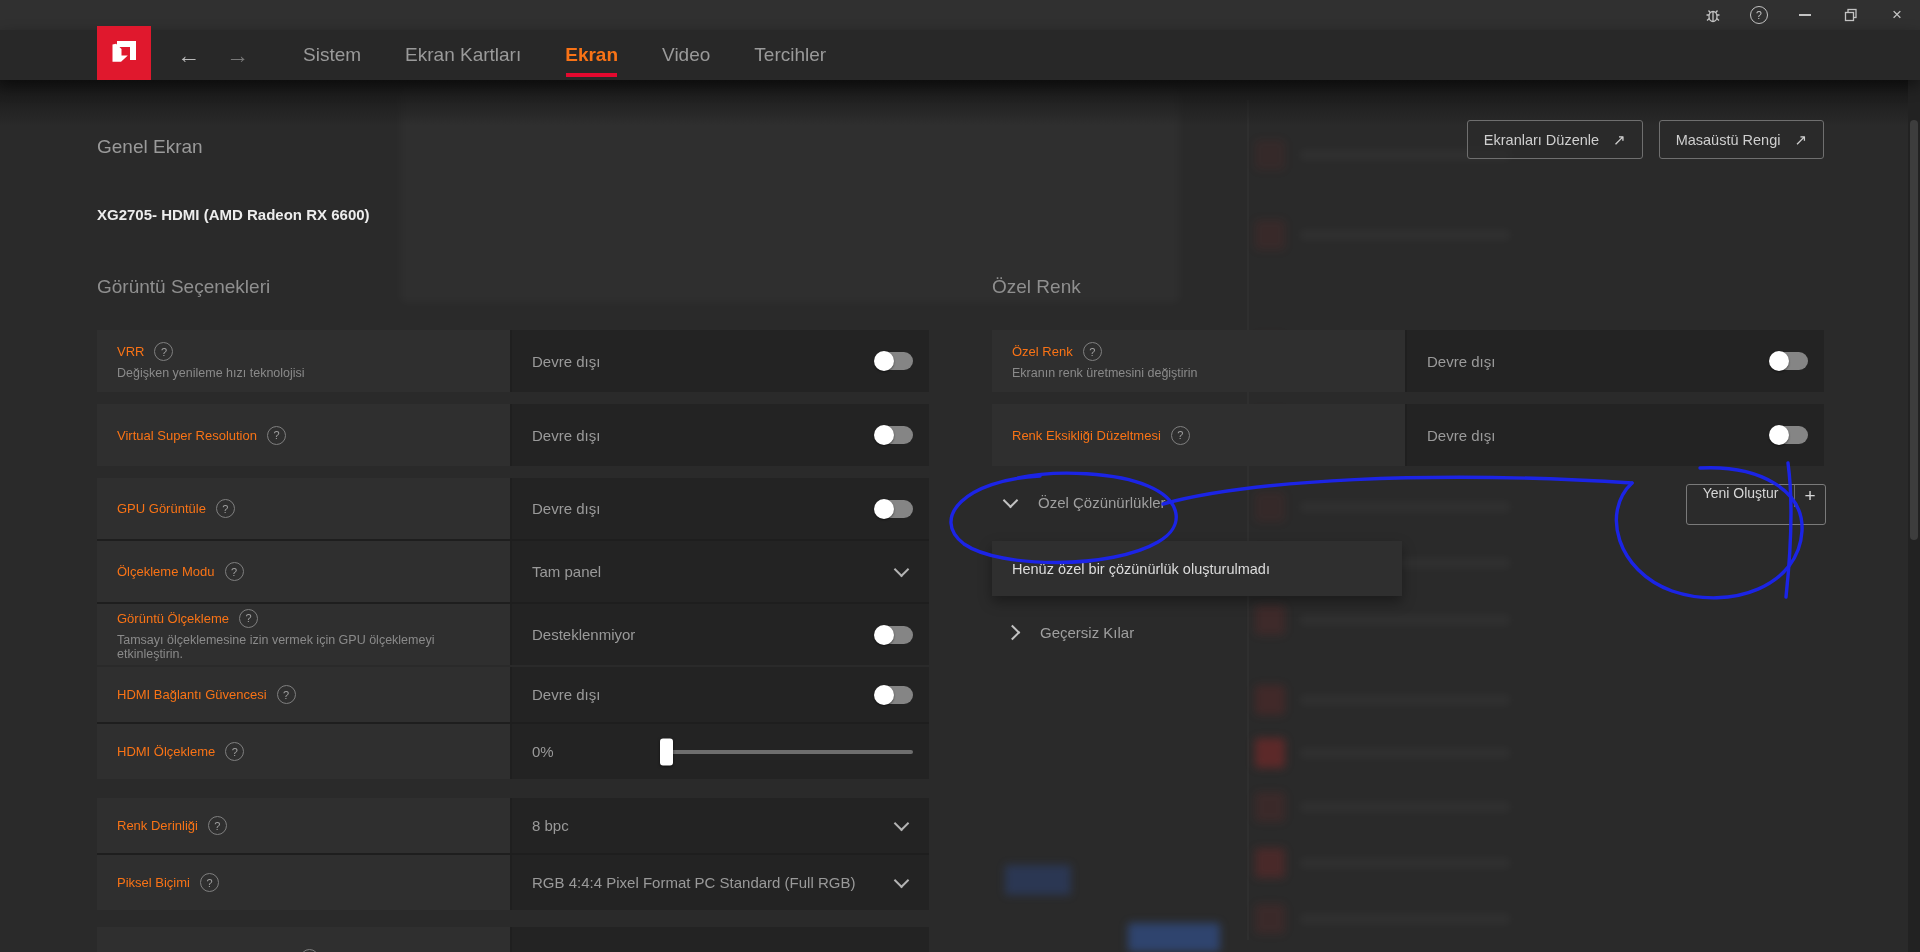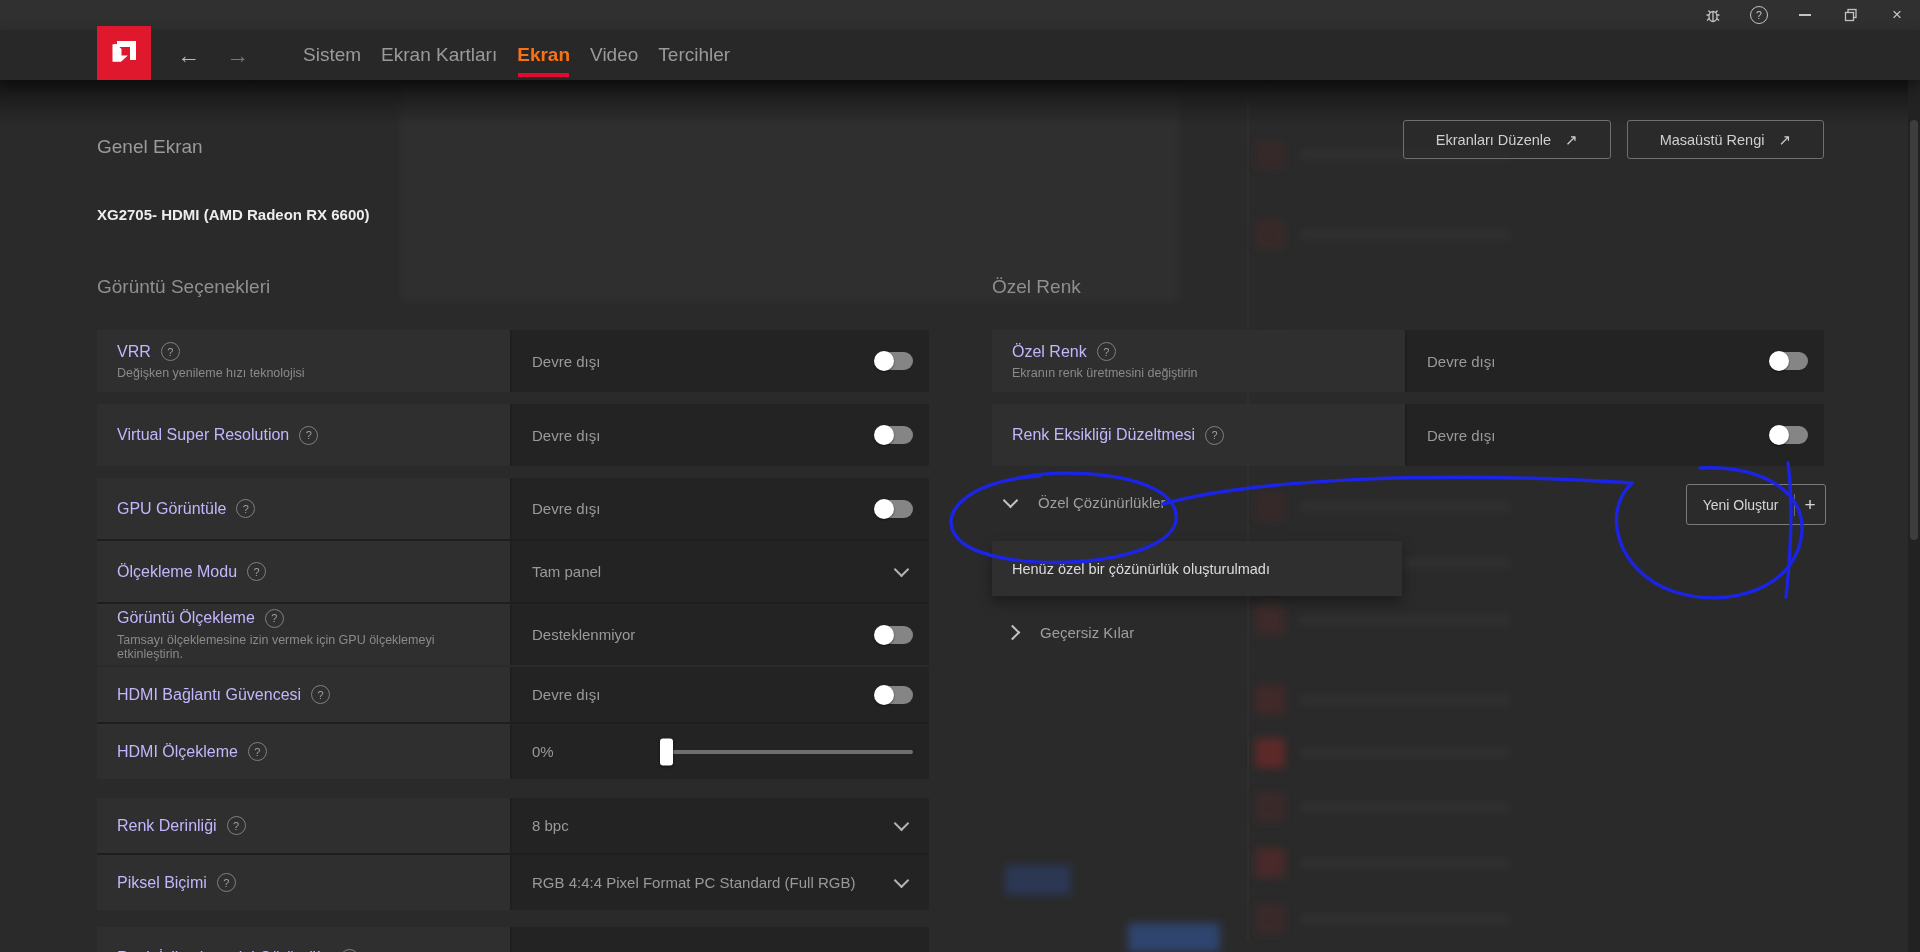--- a/index.html
+++ b/index.html
@@ -16,21 +16,21 @@
   .min-line{width:12px;height:2px;background:#c3c3c3;}
 
   
   .navbar{height:50px;background:#282828;display:flex;align-items:center;position:relative;z-index:5;
           box-shadow:0 6px 14px rgba(0,0,0,.45);}
   .amd-logo{width:54px;height:54px;background:#e0182d;margin-left:97px;margin-top:-4px;
             display:flex;align-items:center;justify-content:center;flex:0 0 auto;}
   .nav-arrow{font-size:23px;margin-left:26px;cursor:pointer;line-height:1;}
   .nav-arrow.back{color:#b9b9b9;}
   .nav-arrow.fwd{color:#787878;}
-  .tabs{display:flex;margin-left:54px;gap:20px;height:50px;align-items:flex-start;}
+  .tabs{display:flex;margin-left:54px;gap:44px;height:50px;align-items:flex-start;}
   .tab{font-size:19px;color:#9a9a9a;cursor:pointer;position:relative;height:50px;display:flex;align-items:center;}
   .tab.active{color:#f97316;font-weight:bold;}
   .tab.active:after{content:"";position:absolute;left:1px;right:1px;bottom:3px;height:4px;background:#e4092f;}
   .nav-right{margin-left:auto;display:flex;align-items:center;margin-right:50px;gap:26px;}
   .searchbox{width:200px;height:34px;background:#1f1f1f;border:1px solid #585858;display:flex;align-items:center;}
   .searchbox input{flex:1;background:transparent;border:none;outline:none;color:#cfcfcf;
                    font-size:14px;padding:0 8px 0 14px;font-family:inherit;}
   .searchbox input::placeholder{color:#8f8f8f;}
   .search-glyph{margin-right:10px;display:flex;}
   .star-glyph{font-size:24px;color:#aeaeae;cursor:pointer;line-height:1;}
@@ -42,33 +42,33 @@
             background:linear-gradient(#161616,rgba(34,34,34,0));pointer-events:none;}
 
   
   .ghost{position:absolute;filter:blur(4px);pointer-events:none;}
 
   .page-title{position:absolute;left:97px;top:56px;font-size:19px;color:#9a9a9a;}
   .display-name{position:absolute;left:97px;top:126px;font-size:15px;font-weight:bold;color:#ededed;}
 
   .top-actions{position:absolute;top:40px;right:96px;display:flex;gap:16px;}
   .action-btn{height:37px;border:1px solid #6f6f6f;border-radius:3px;background:rgba(43,43,43,.65);
-              display:flex;align-items:center;padding:0 32px;gap:14px;font-size:14.5px;color:#cfcfcf;cursor:pointer;}
+              display:flex;align-items:center;padding:0 16px;gap:14px;font-size:14.5px;color:#cfcfcf;cursor:pointer;}
   .ext-arrow{font-size:15px;color:#cfcfcf;}
 
   .section-title{position:absolute;top:196px;font-size:19px;color:#8f8f8f;}
 
   .col{position:absolute;top:250px;width:832px;}
   .row-group{overflow:hidden;}
   .srow{display:flex;background:#232323;}
   .srow + .srow{border-top:2px solid #1e1e1e;}
   .srow .cell-label{width:415px;background:#2f2f2f;display:flex;flex-direction:column;justify-content:center;
                     padding-left:20px;box-sizing:border-box;border-right:2px solid #1f1f1f;}
   .label-line{display:flex;align-items:center;gap:10px;}
-  .label-line .lbl{font-size:16px;color:#c4b5fd;}
+  .label-line .lbl{font-size:13px;color:#f97316;}
   .sublbl{font-size:12.5px;color:#8a8a8a;margin-top:5px;padding-right:14px;}
   .help{width:17px;height:17px;border:1.3px solid #7f7f7f;border-radius:50%;flex:0 0 auto;
         display:flex;align-items:center;justify-content:center;font-size:11px;color:#9f9f9f;cursor:pointer;}
   .cell-value{flex:1;display:flex;align-items:center;padding:0 18px 0 20px;box-sizing:border-box;position:relative;}
   .val{font-size:15px;color:#9a9a9a;}
   .chev{width:9px;height:9px;border-right:2px solid #b3b3b3;border-bottom:2px solid #b3b3b3;flex:0 0 auto;}
   .chev.down{transform:rotate(45deg);margin-top:-5px;}
   .chev.right{transform:rotate(-45deg);}
   .cell-value .chev{position:absolute;right:22px;top:50%;margin-top:-7px;}
   .cell-value .chev.down{margin-top:-8px;}
@@ -83,21 +83,21 @@
   .slider .s-knob{position:absolute;left:0;top:50%;transform:translateY(-50%);width:13px;height:27px;
                   background:#fff;border-radius:3px;box-shadow:0 1px 3px rgba(0,0,0,.6);}
 
   
   .expander{position:absolute;display:flex;align-items:center;gap:22px;cursor:pointer;color:#9f9f9f;font-size:15px;}
   .expander .chev{border-color:#c2c2c2;}
   .empty-card{position:absolute;left:992px;top:461px;width:410px;height:55px;background:#2f2f2f;
               box-shadow:0 6px 12px rgba(0,0,0,.35);display:flex;align-items:center;padding-left:20px;
               box-sizing:border-box;font-size:14.5px;color:#dcdcdc;}
   .create-btn{position:absolute;left:1686px;top:404px;width:138px;height:39px;border:1px solid #7a7a7a;
-              border-radius:3px;background:rgba(43,43,43,.9);display:flex;align-items:center;cursor:pointer;}
+              border-radius:3px;background:rgba(43,43,43,.9);display:flex;align-items:flex-start;cursor:pointer;}
   .create-btn .cb-label{flex:1;display:flex;align-items:center;justify-content:center;font-size:14px;color:#d6d6d6;}
   .create-btn .cb-plus{width:30px;border-left:1px solid #6a6a6a;display:flex;align-items:center;justify-content:center;
                        font-size:19px;color:#d6d6d6;}
 
   
   .scrollbar{position:absolute;right:0;top:0;width:12px;height:872px;background:#222;}
   .scroll-thumb{position:absolute;right:2px;top:40px;width:8px;height:420px;background:#3d3d3d;border-radius:4px;}
 
   .annot{position:absolute;left:0;top:0;pointer-events:none;z-index:20;}
 </style>

